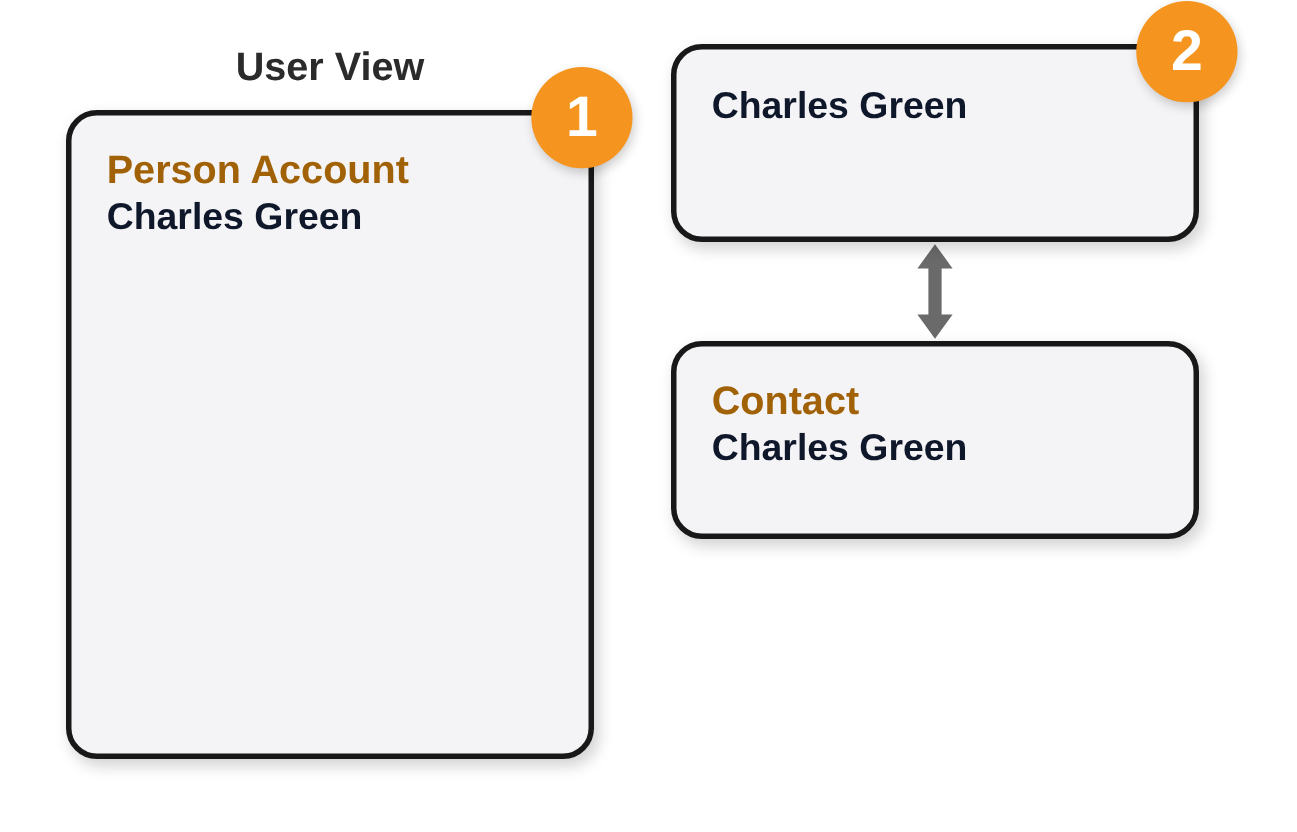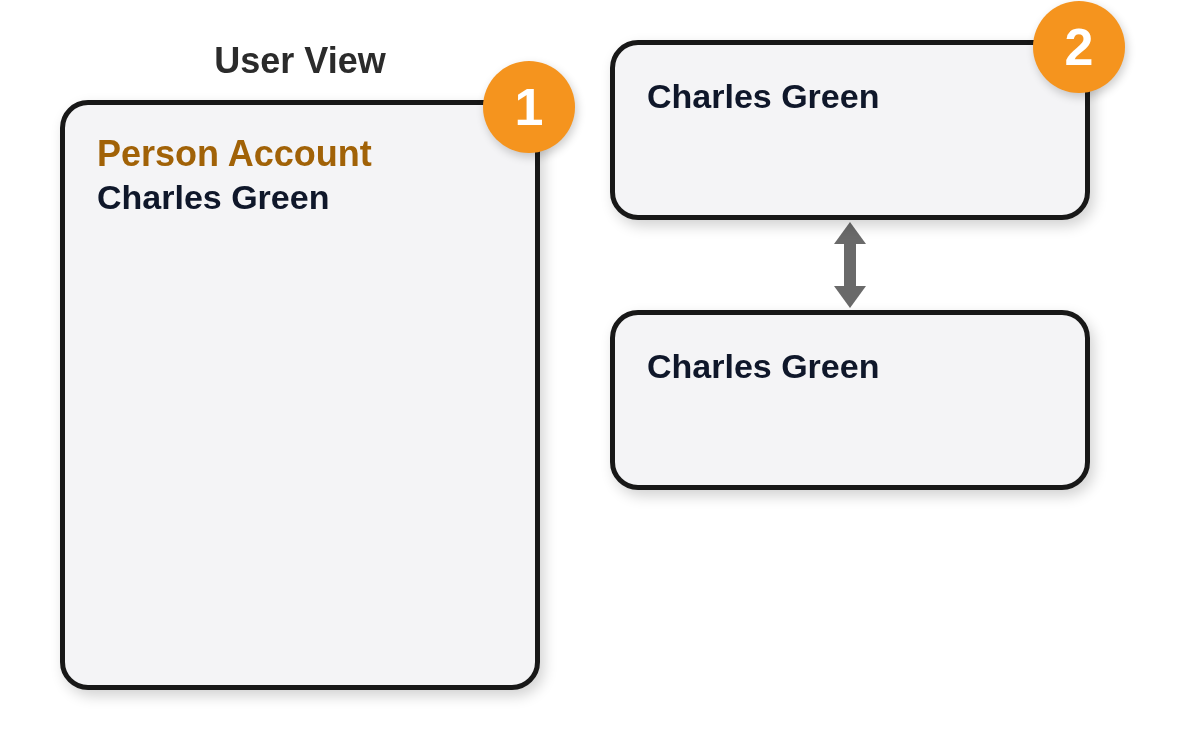--- a/index.html
+++ b/index.html
@@ -111,17 +111,18 @@
       <svg class="arrow-svg" viewBox="0 0 48 90">
         <g fill="#6a6a6a">
           <polygon points="24,2 8,24 40,24"></polygon>
           <rect x="18" y="22" width="12" height="46"></rect>
           <polygon points="24,88 8,66 40,66"></polygon>
         </g>
       </svg>
     </div>
 
     <div class="card card-short">
+      <div class="card-label">Contact</div>
       <div class="card-value">Charles Green</div>
     </div>
   </div>
 
 </div>
 
 </body></html>

